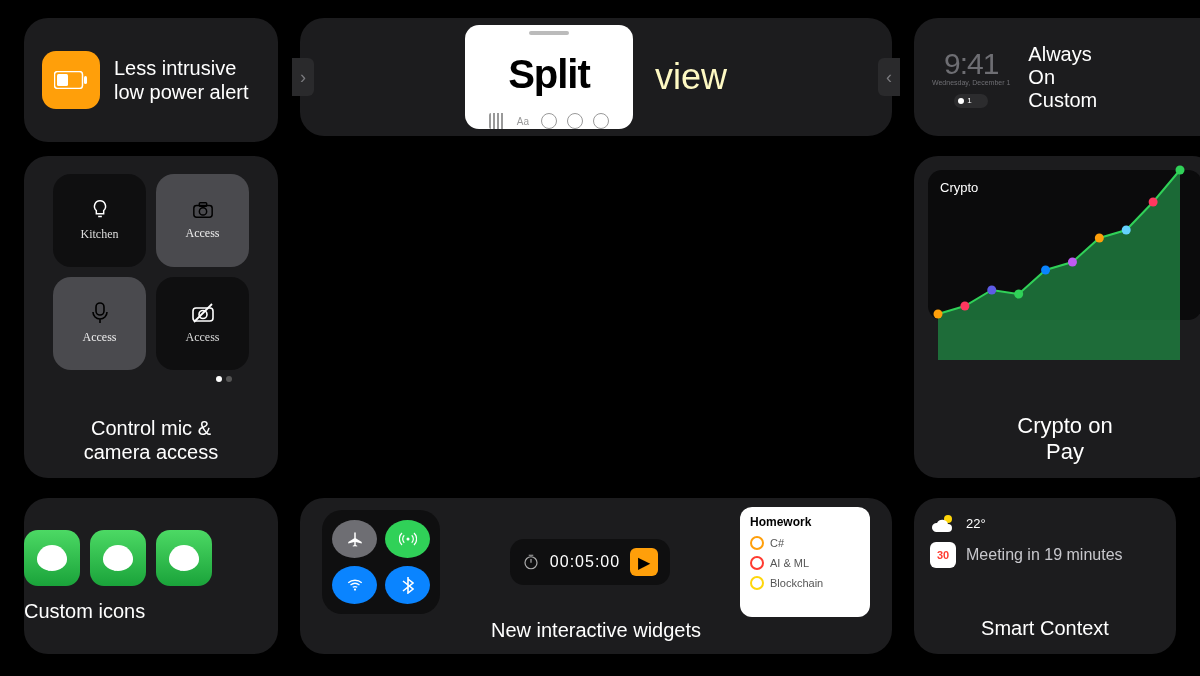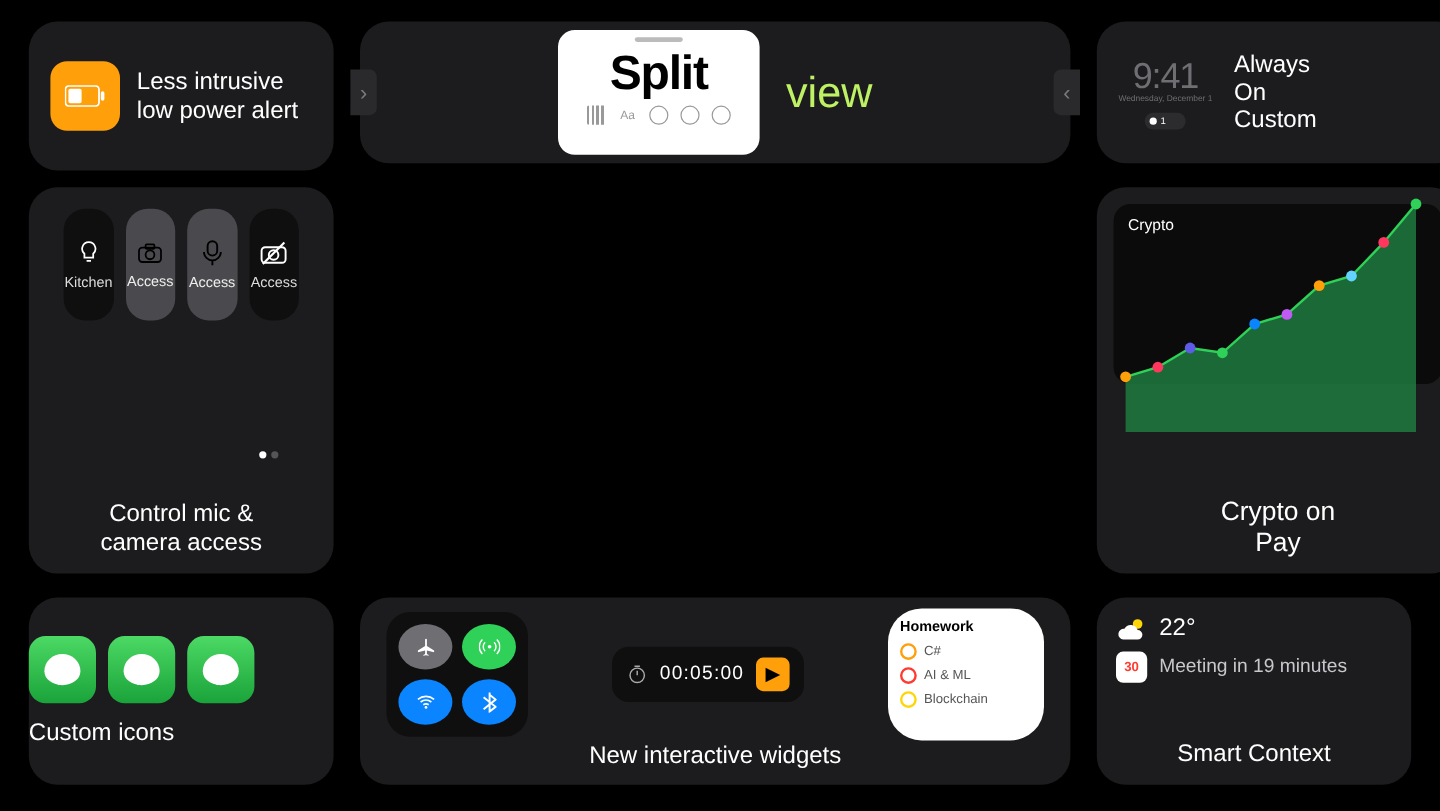--- a/index.html
+++ b/index.html
@@ -11,41 +11,41 @@
   
   .card-lowpower { left: 24px; top: 18px; width: 254px; height: 124px; display: flex; align-items: center; padding: 0 18px; gap: 14px; }
   .lp-icon { width: 58px; height: 58px; background: #ff9f0a; border-radius: 14px; display: flex; align-items: center; justify-content: center; }
   .lp-text { font-size: 20px; line-height: 1.2; }
 
   .card-splitview { left: 300px; top: 18px; width: 592px; height: 118px; display: flex; align-items: center; justify-content: center; position: absolute; }
   .sv-arrow { position: absolute; top: 40px; width: 22px; height: 38px; background: #2a2a2c; display: flex; align-items: center; justify-content: center; color: #7a7a7e; font-size: 18px; }
   .sv-arrow.left  { left: -8px;  border-radius: 0 6px 6px 0; }
   .sv-arrow.right { right: -8px; border-radius: 6px 0 0 6px; }
   .sv-center { display: flex; align-items: center; gap: 22px; }
-  .sv-splitbox { width: 168px; height: 104px; background: #fff; border-radius: 14px; color: #000; display: flex; flex-direction: column; align-items: center; justify-content: flex-start; padding-top: 6px; }
+  .sv-splitbox { width: 168px; height: 104px; background: #fff; border-radius: 14px; color: #000; display: flex; flex-direction: column; align-items: center; justify-content: space-between; padding-top: 6px; }
   .sv-notch { width: 40px; height: 4px; border-radius: 2px; background: #bbb; margin-bottom: 4px; }
   .sv-word { font-size: 40px; font-weight: 800; letter-spacing: -1px; }
   .sv-toolbar { display: flex; gap: 10px; margin-top: 4px; }
   .sv-toolbar span { width: 16px; height: 16px; border: 1.5px solid #999; border-radius: 50%; display: inline-block; }
   .sv-toolbar span.bars { border: none; background: repeating-linear-gradient(90deg,#999 0 2px,transparent 2px 4px); border-radius: 2px; }
   .sv-toolbar span.aa   { border: none; font-size: 10px; color: #999; display: flex; align-items: center; justify-content: center; }
-  .sv-view { font-size: 36px; color: #bef264; font-weight: 400; }
+  .sv-view { font-size: 36px; color: #fef9c3; font-weight: 400; }
 
   .card-aod { left: 914px; top: 18px; width: 308px; height: 118px; display: flex; align-items: center; padding: 0 18px; gap: 18px; }
   .aod-left { display: flex; flex-direction: column; align-items: center; color: #6e6e73; }
   .aod-time { font-size: 30px; font-weight: 300; letter-spacing: -1px; }
   .aod-date { font-size: 7px; margin-top: -2px; }
   .aod-pill { margin-top: 8px; width: 34px; height: 14px; border-radius: 8px; background: #2c2c2e; display: flex; align-items: center; padding: 0 4px; gap: 3px; }
   .aod-pill .dot { width: 6px; height: 6px; border-radius: 50%; background: #fff; }
   .aod-pill .one { font-size: 8px; color: #fff; }
   .aod-text { font-size: 20px; line-height: 1.15; }
 
   
   .card-control { left: 24px; top: 156px; width: 254px; height: 322px; padding: 18px 16px 14px; display: flex; flex-direction: column; }
-  .cc-grid { display: grid; grid-template-columns: 1fr 1fr 1fr 1fr; grid-template-rows: 1fr 1fr; gap: 10px; width: 196px; height: 196px; margin: 0 auto; }
+  .cc-grid { display: grid; grid-template-columns: 1fr 1fr; grid-template-rows: 1fr 1fr; gap: 10px; width: 196px; height: 196px; margin: 0 auto; font-family: Liberation Serif, serif; }
   .cc-tile { border-radius: 18px; display: flex; flex-direction: column; align-items: center; justify-content: center; gap: 6px; font-size: 12px; }
   .cc-tile.dark  { background: #0f0f10; color: #ddd; }
   .cc-tile.light { background: #4a4a4e; color: #eee; }
   .cc-dots { display: flex; gap: 4px; justify-content: flex-end; margin: 6px 30px 0 0; }
   .cc-dots span { width: 6px; height: 6px; border-radius: 50%; background: #555; }
   .cc-dots span.on { background: #fff; }
   .cc-caption { text-align: center; font-size: 20px; margin-top: auto; line-height: 1.2; }
 
   .phone { position: absolute; left: 300px; top: 156px; width: 592px; height: 322px; }
   .phone-body { position: absolute; inset: 0; background: #101012; border-radius: 54px; }
@@ -76,30 +76,30 @@
   .card-widgets { left: 300px; top: 498px; width: 592px; height: 156px; display: flex; align-items: center; justify-content: space-between; padding: 12px 22px 40px; position: absolute; }
   .cw-caption { position: absolute; left: 0; right: 0; bottom: 12px; text-align: center; font-size: 20px; }
   .w-toggles { width: 118px; height: 104px; background: #0f0f10; border-radius: 20px; display: grid; grid-template-columns: 1fr 1fr; grid-template-rows: 1fr 1fr; gap: 8px; padding: 10px; }
   .t-circ { border-radius: 50%; display: flex; align-items: center; justify-content: center; color: #fff; }
   .t-circ.grey  { background: #6e6e73; }
   .t-circ.green { background: #30d158; }
   .t-circ.blue  { background: #0a84ff; }
   .w-timer { width: 160px; height: 46px; background: #0f0f10; border-radius: 14px; display: flex; align-items: center; justify-content: center; gap: 10px; padding: 0 8px; }
   .w-timer .clk { font-size: 16px; letter-spacing: 1px; }
   .w-timer .play { width: 28px; height: 28px; background: #ff9f0a; border-radius: 6px; display: flex; align-items: center; justify-content: center; color: #000; }
-  .w-list { width: 130px; height: 110px; background: #fff; color: #000; border-radius: 28px; padding: 8px 10px; font-size: 11px; }
+  .w-list { width: 130px; height: 110px; background: #fff; color: #000; border-radius: 12px; padding: 8px 10px; font-size: 11px; }
   .w-list .hd { font-weight: 700; font-size: 12px; margin-bottom: 4px; }
   .w-list .row { display: flex; align-items: center; gap: 6px; padding: 3px 0; color: #555; }
   .ring { width: 14px; height: 14px; border-radius: 50%; border: 2px solid; }
   .ring.orange { border-color: #ff9f0a; }
   .ring.red    { border-color: #ff3b30; }
   .ring.yellow { border-color: #ffd60a; }
 
   .card-context { left: 914px; top: 498px; width: 262px; height: 156px; padding: 14px 16px; display: flex; flex-direction: column; }
-  .sc-row { display: flex; align-items: center; gap: 10px; font-size: 20px; }
+  .sc-row { display: flex; align-items: center; gap: 10px; font-size: 13px; }
   .sc-row + .sc-row { margin-top: 8px; color: #c7c7cc; font-size: 16px; }
   .sc-cal { width: 26px; height: 26px; background: #fff; color: #ff3b30; border-radius: 6px; font-size: 11px; font-weight: 700; display: flex; align-items: center; justify-content: center; }
   .sc-caption { margin-top: auto; text-align: center; font-size: 20px; }
 
   
   svg { display: block; }
 </style>
 </head>
 <body>
 

